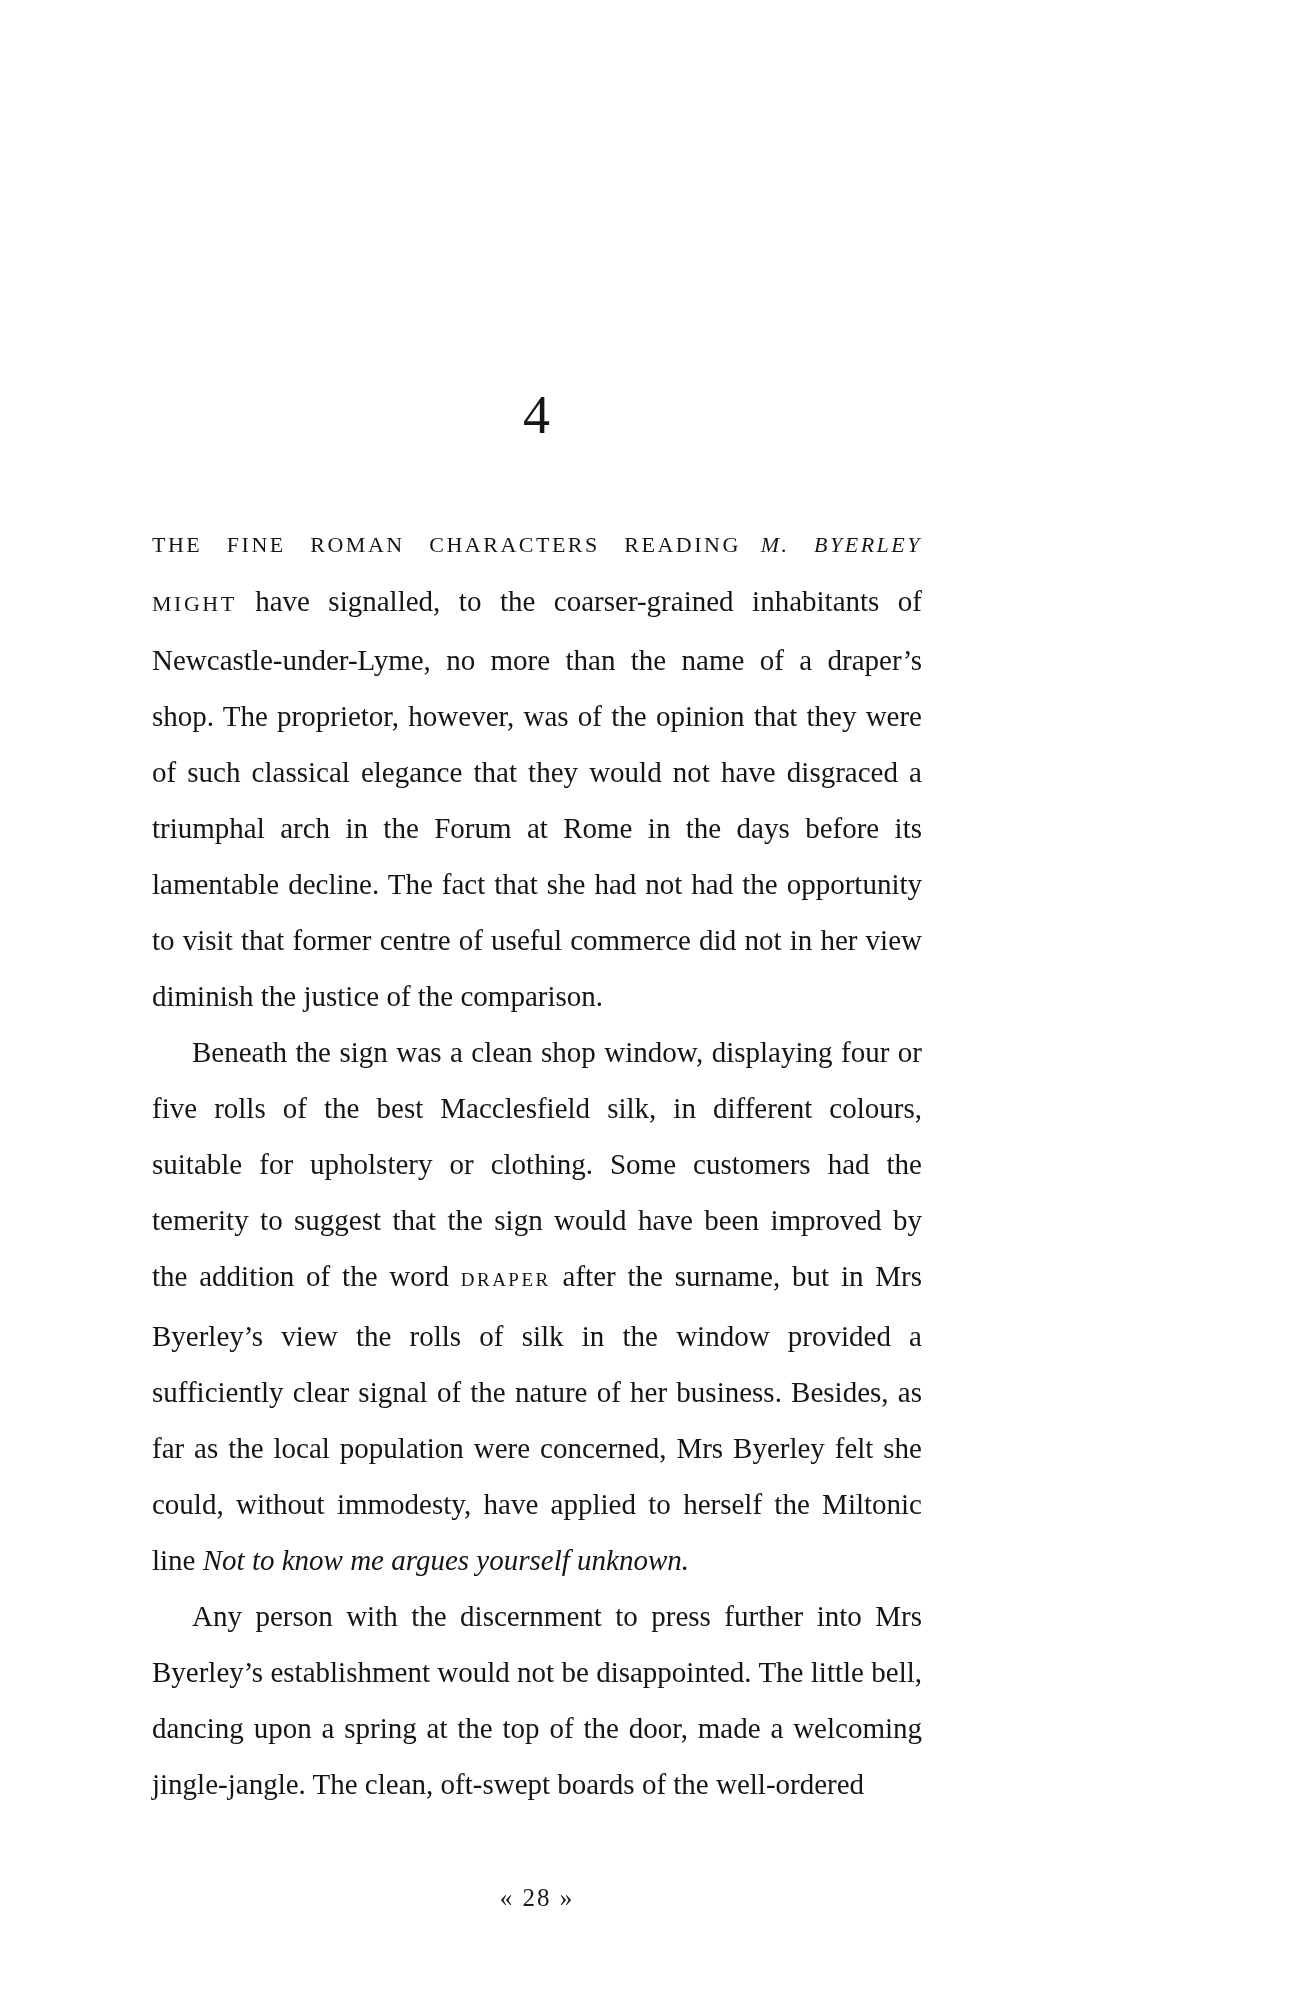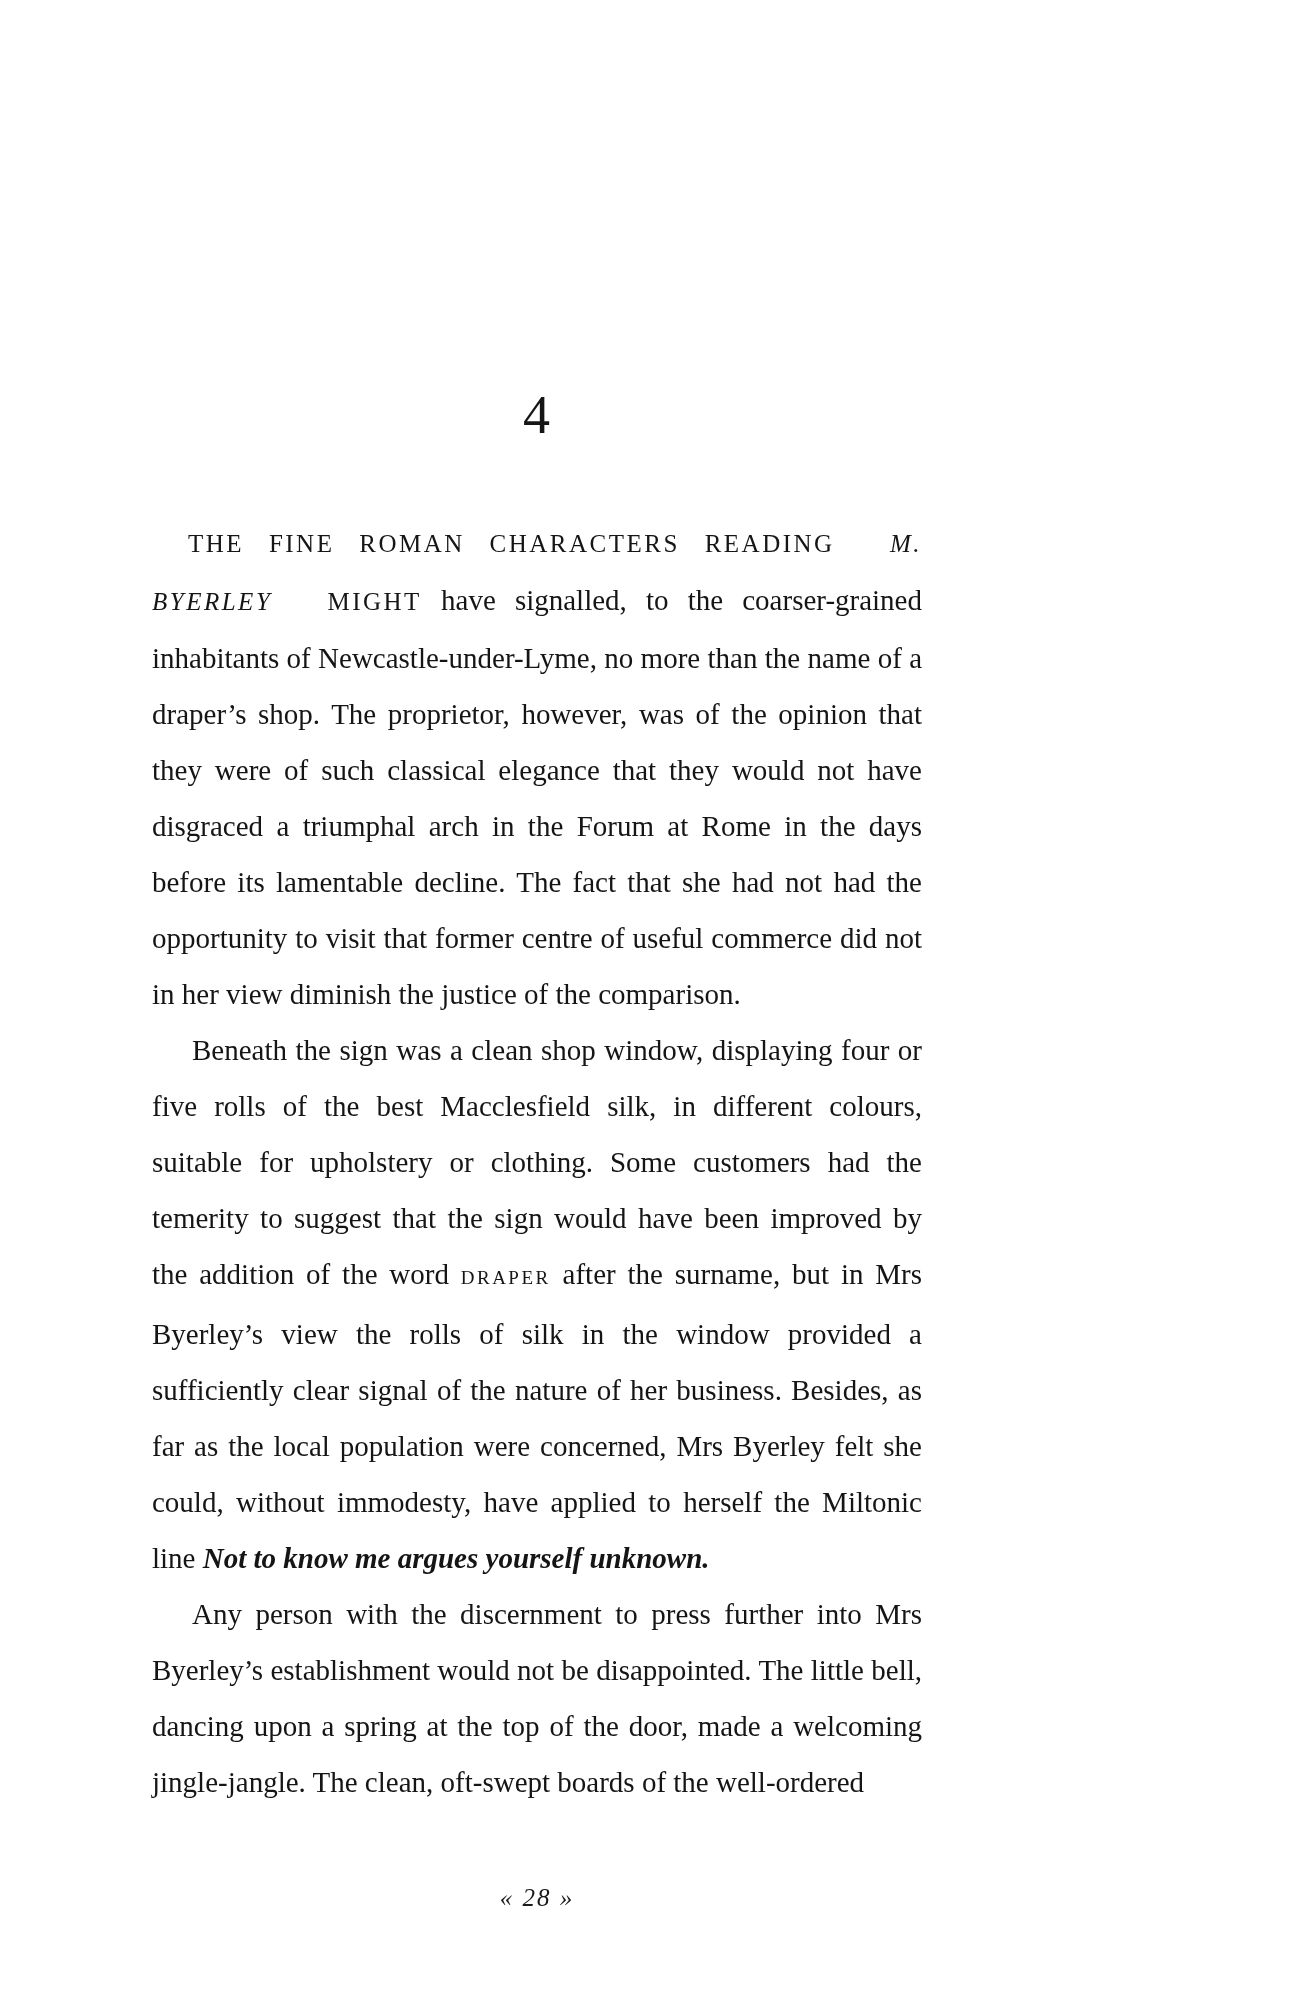--- a/index.html
+++ b/index.html
@@ -28,41 +28,39 @@
     margin-bottom: 72px;
   }
   .para {
     font-size: 29px;
     line-height: 56px;
     text-align: justify;
     color: #151515;
   }
   .para.indent { text-indent: 40px; }
   .caps {
-    font-size: 25px;
+    font-size: 22px;
     letter-spacing: 2.5px;
     word-spacing: 4px;
-    margin-left: 36px;
   }
   .caps.italic { font-style: italic; }
   .spaced-caps {
     font-size: 19px;
     letter-spacing: 2.5px;
   }
-  .italic-phrase { font-style: italic; font-weight: bold; }
+  .italic-phrase { font-style: italic; }
   .page-number {
     position: absolute;
     left: 152px;
     top: 1884px;
     width: 770px;
     text-align: center;
     font-size: 25px;
     letter-spacing: 2px;
     color: #1a1a1a;
-    font-style: italic;
   }
 </style>
 </head>
 <body>
 
 <div class="page">
   <div class="text-block">
 
     <h1 class="chapter-number">4</h1>
 

